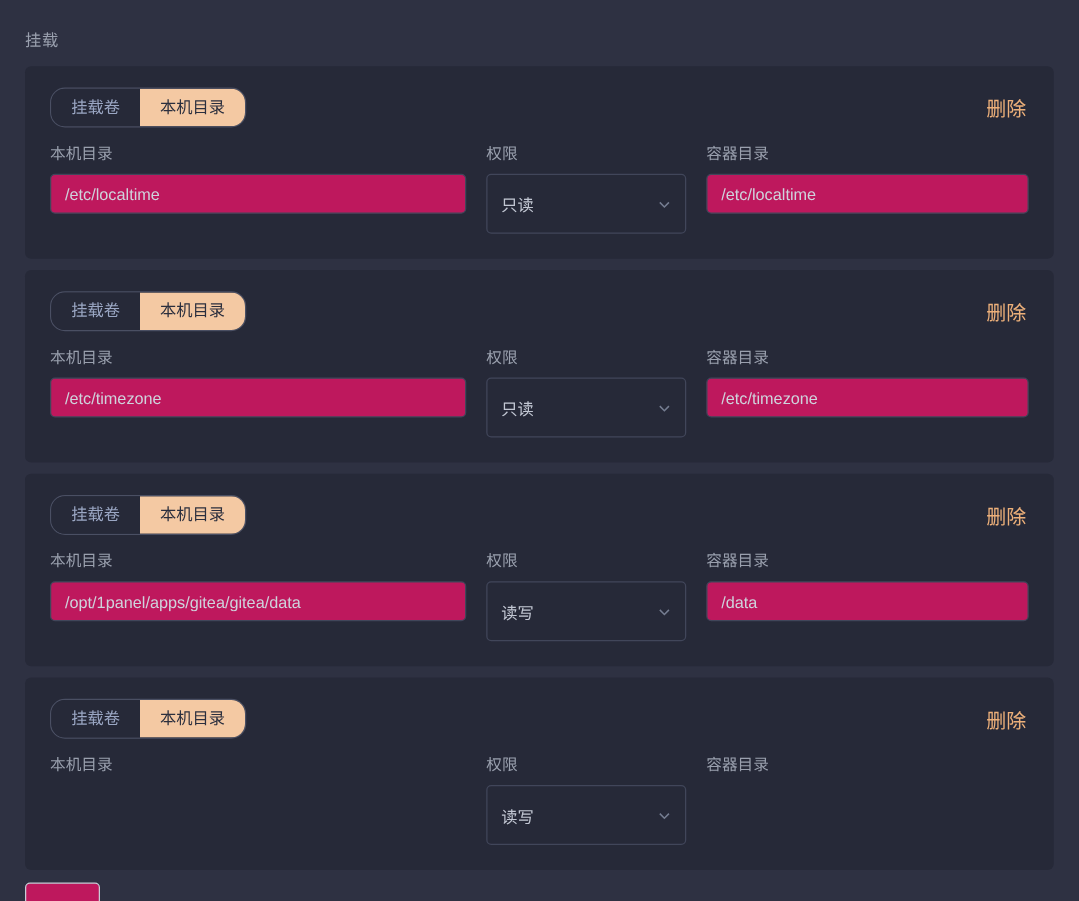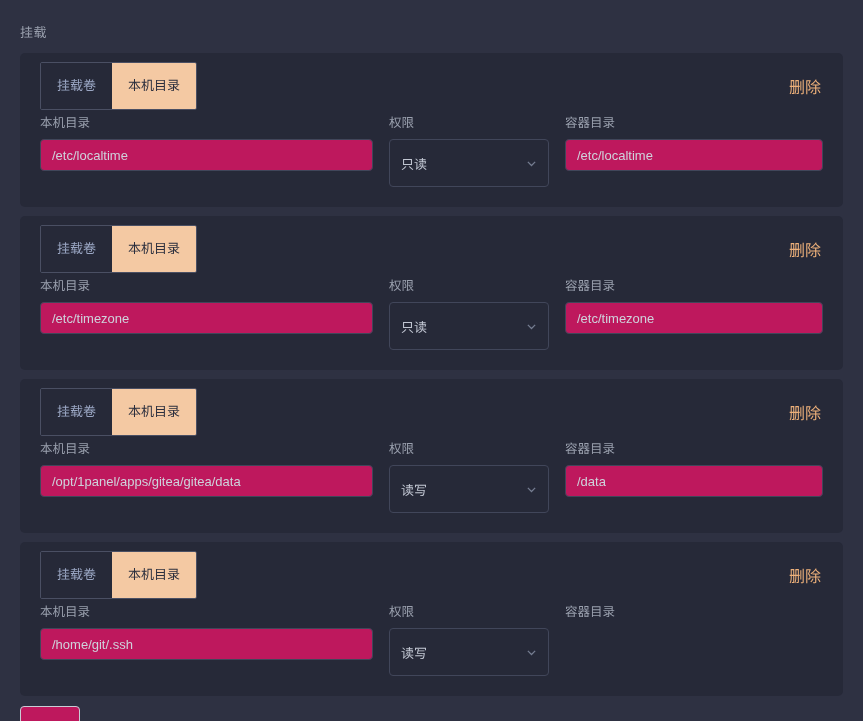--- a/index.html
+++ b/index.html
@@ -43,24 +43,24 @@
     position: relative;
   }
   .card-head {
     display: flex;
     align-items: center;
     justify-content: space-between;
     height: 34px;
   }
   .seg-group {
     display: inline-flex;
-    border-radius: 2px;
+    border-radius: 12px;
     overflow: hidden;
     border: 1px solid #4a4f63;
-    height: 48px;
+    height: 32px;
     box-sizing: border-box;
   }
   .seg-btn {
     display: inline-flex;
     align-items: center;
     justify-content: center;
     min-width: 70px;
     padding: 0 16px;
     font-size: 13px;
     line-height: 30px;
@@ -269,21 +269,20 @@
       <div class="card-head">
         <div class="seg-group">
           <div class="seg-btn inactive">挂载卷</div>
           <div class="seg-btn active">本机目录</div>
         </div>
         <div class="delete-link">删除</div>
       </div>
       <div class="fields-row">
         <div class="field host">
           <div class="field-label">本机目录</div>
-          <input class="text-input" type="text" value="/home/git/.ssh" style="">
         </div>
         <div class="field perm">
           <div class="field-label">权限</div>
           <div class="select-box">
             <span class="select-value">读写</span>
             <span class="chev">
               <svg viewBox="0 0 16 16" width="13" height="13" fill="none" stroke="currentColor" stroke-width="1.5">
                   <path d="M3.5 6 L8 10.5 L12.5 6"></path>
                 </svg>
             </span>

